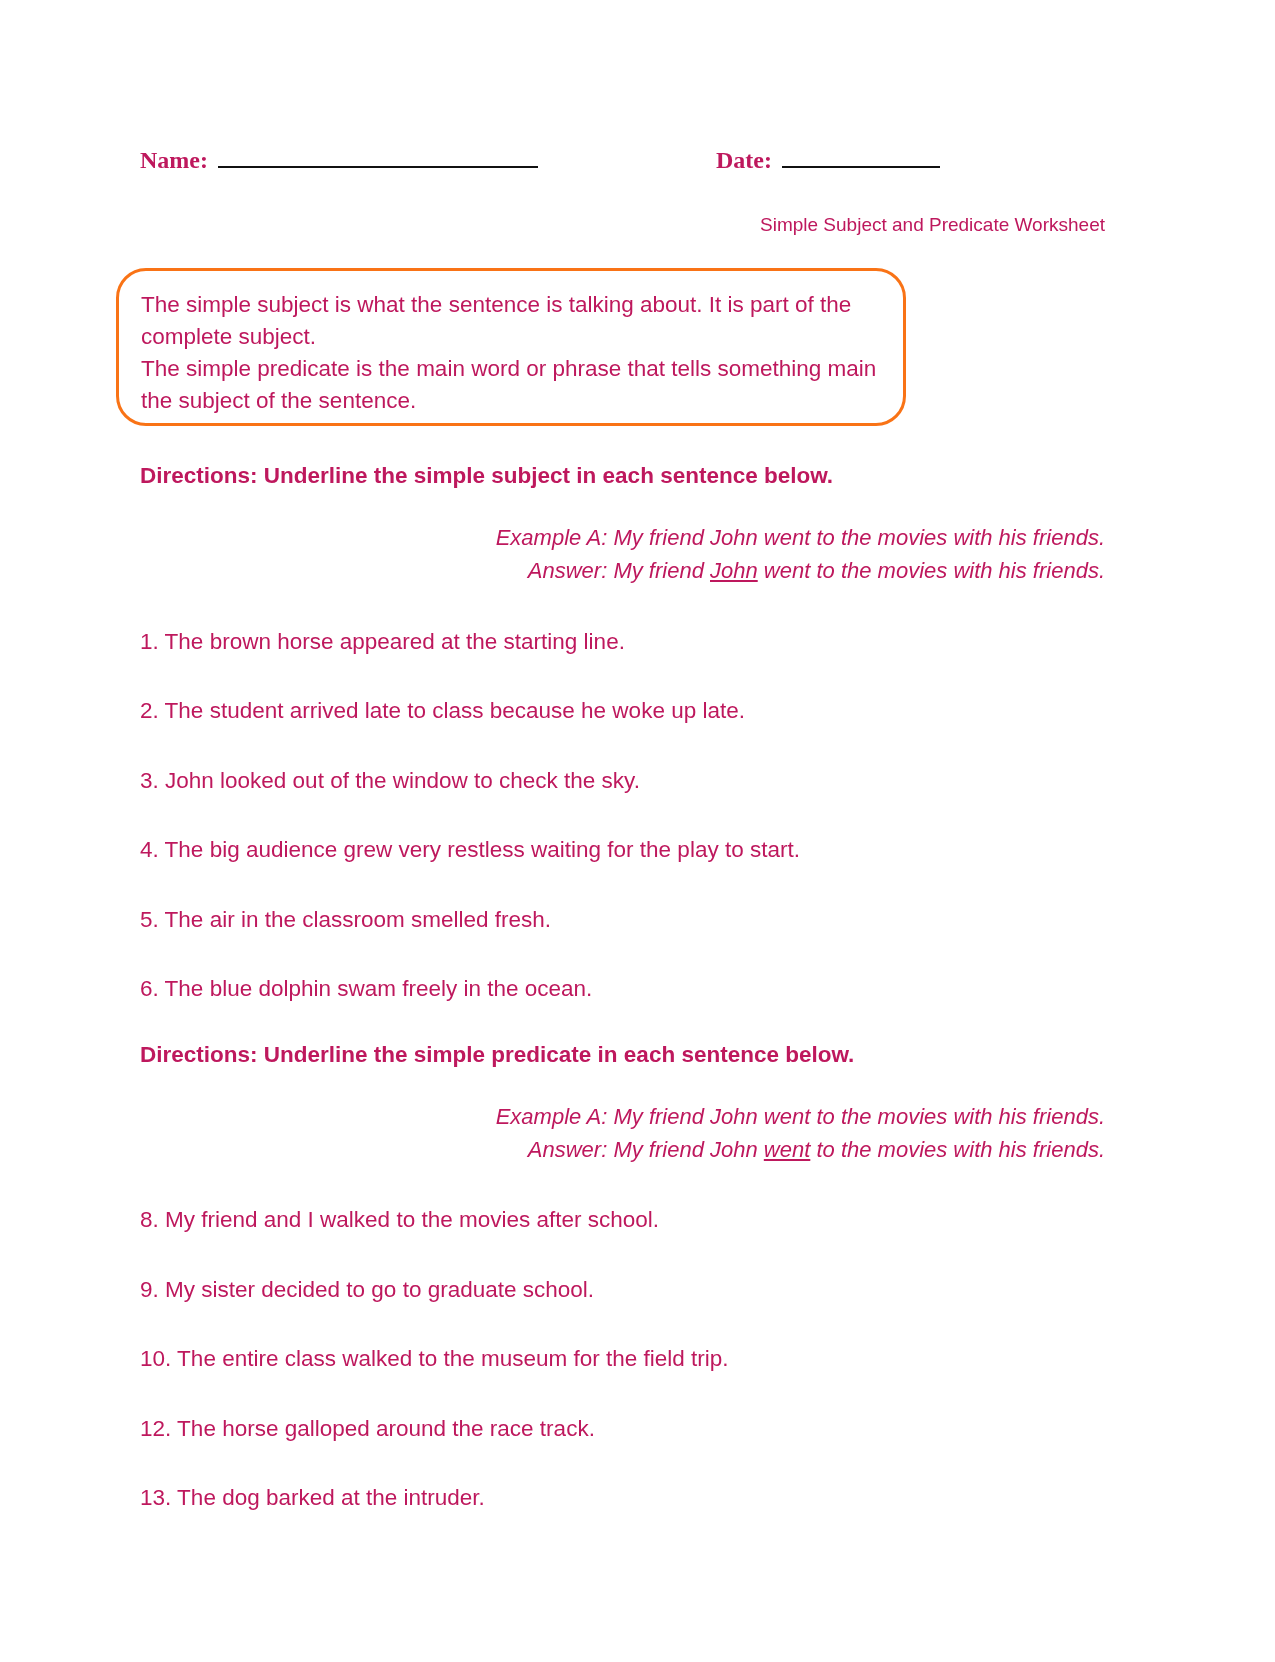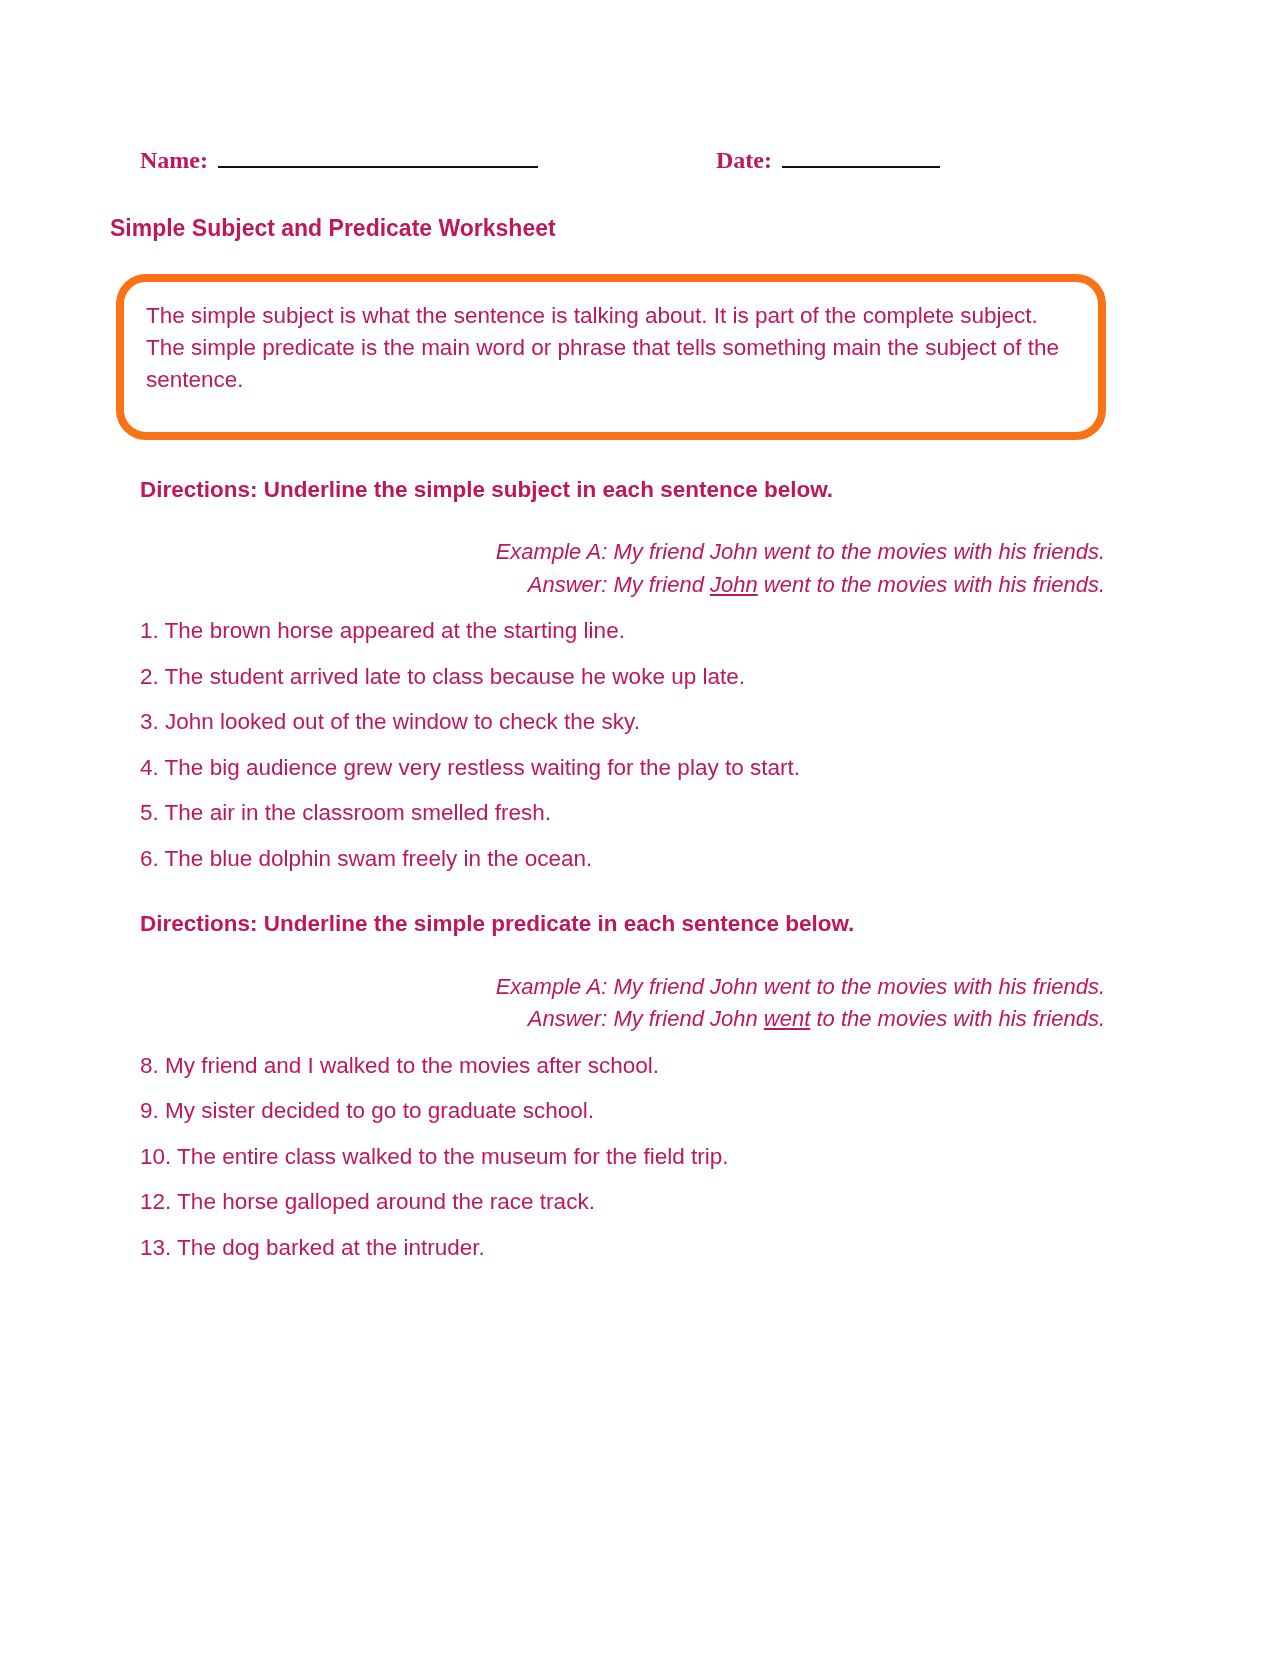--- a/index.html
+++ b/index.html
@@ -36,36 +36,36 @@
     border-bottom: 2px solid #111111;
     height: 24px;
     margin-left: 10px;
   }
   .name-line { width: 320px; }
   .date-line { width: 158px; }
   .date-label { margin-left: 178px; }
 
   
   .title {
-    text-align: left;
-    font-weight: bold;
-    font-size: 23px;
+    text-align: right;
+    font-weight: normal;
+    font-size: 19px;
     margin-top: 34px;
     margin-left: -30px;
   }
 
   
   .definition-box {
     box-sizing: border-box;
-    width: 990px;
+    width: 790px;
     margin-left: -24px;
     margin-top: 30px;
-    border: 8px solid #f97316;
+    border: 3px solid #f97316;
     border-radius: 30px;
-    padding: 18px 26px 36px 22px;
+    padding: 18px 26px 6px 22px;
     font-size: 22.5px;
     line-height: 1.42;
   }
 
   
   .para {
     margin: 0;
     margin-top: 31px;
     font-size: 22.5px;
   }
@@ -76,21 +76,21 @@
   }
   .example-block p { margin: 0; text-align: right; }
   .underlined-word {
     text-decoration: underline;
   }
   .directions {
     margin-top: 34px;
     font-weight: bold;
   }
   .sentence {
-    margin-top: 14px;
+    margin-top: 38px;
   }
 </style>
 </head>
 <body>
 
 <div class="page">
 
   <div class="header-row">
     <span class="label-serif">Name:</span>
     <span class="blank-line name-line"></span>

